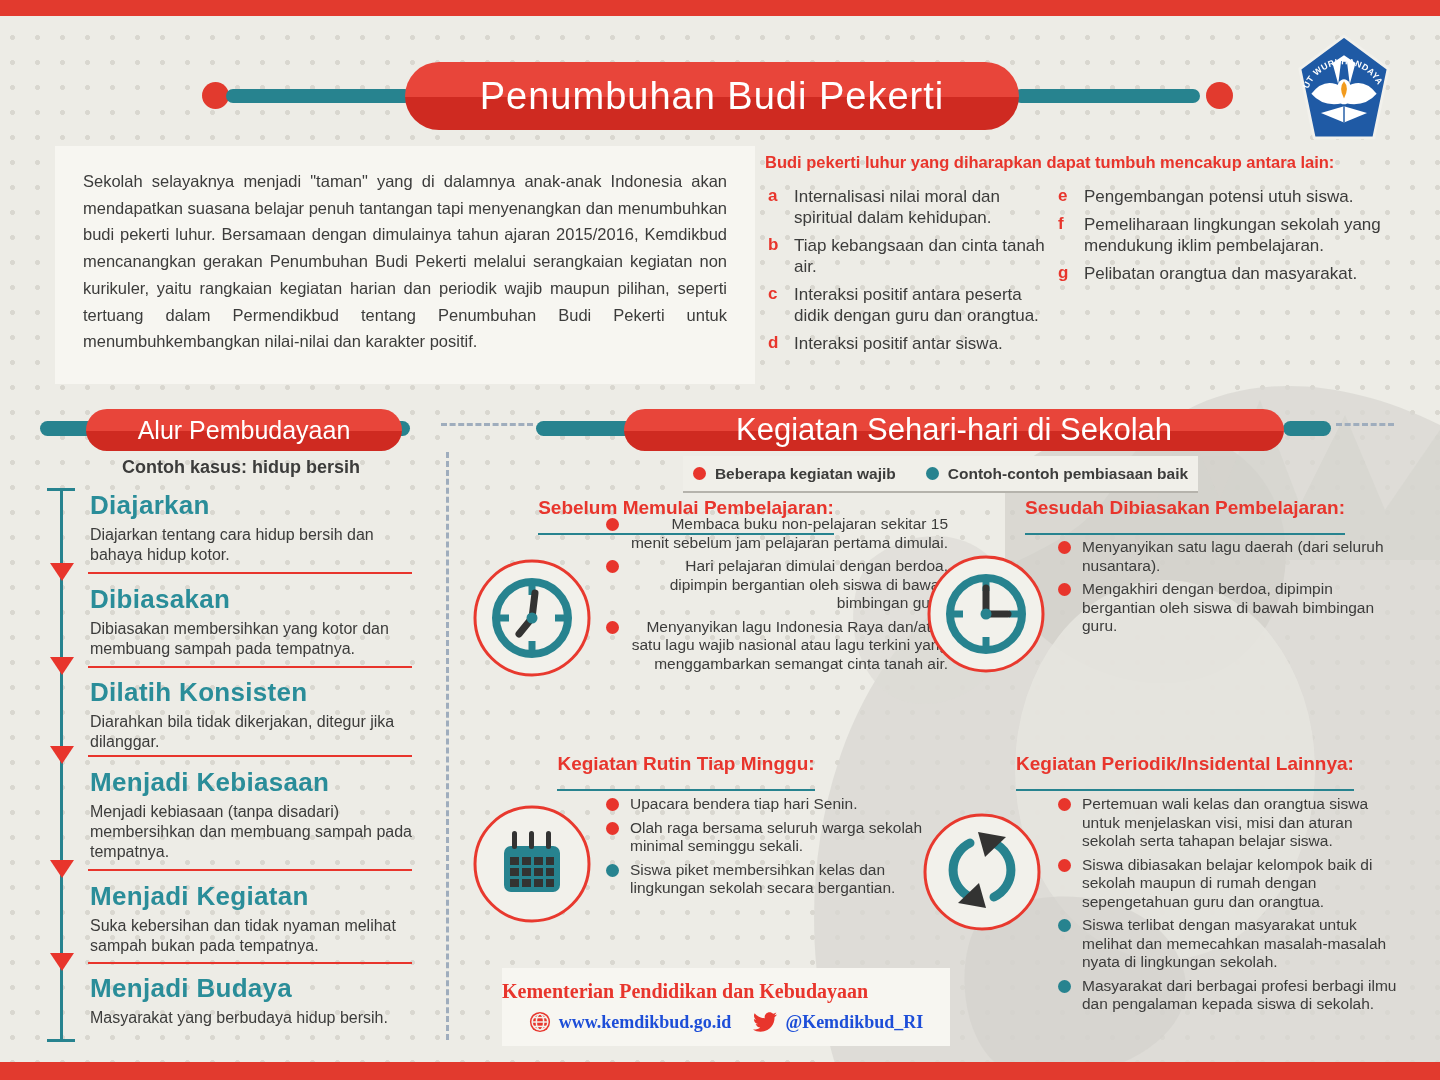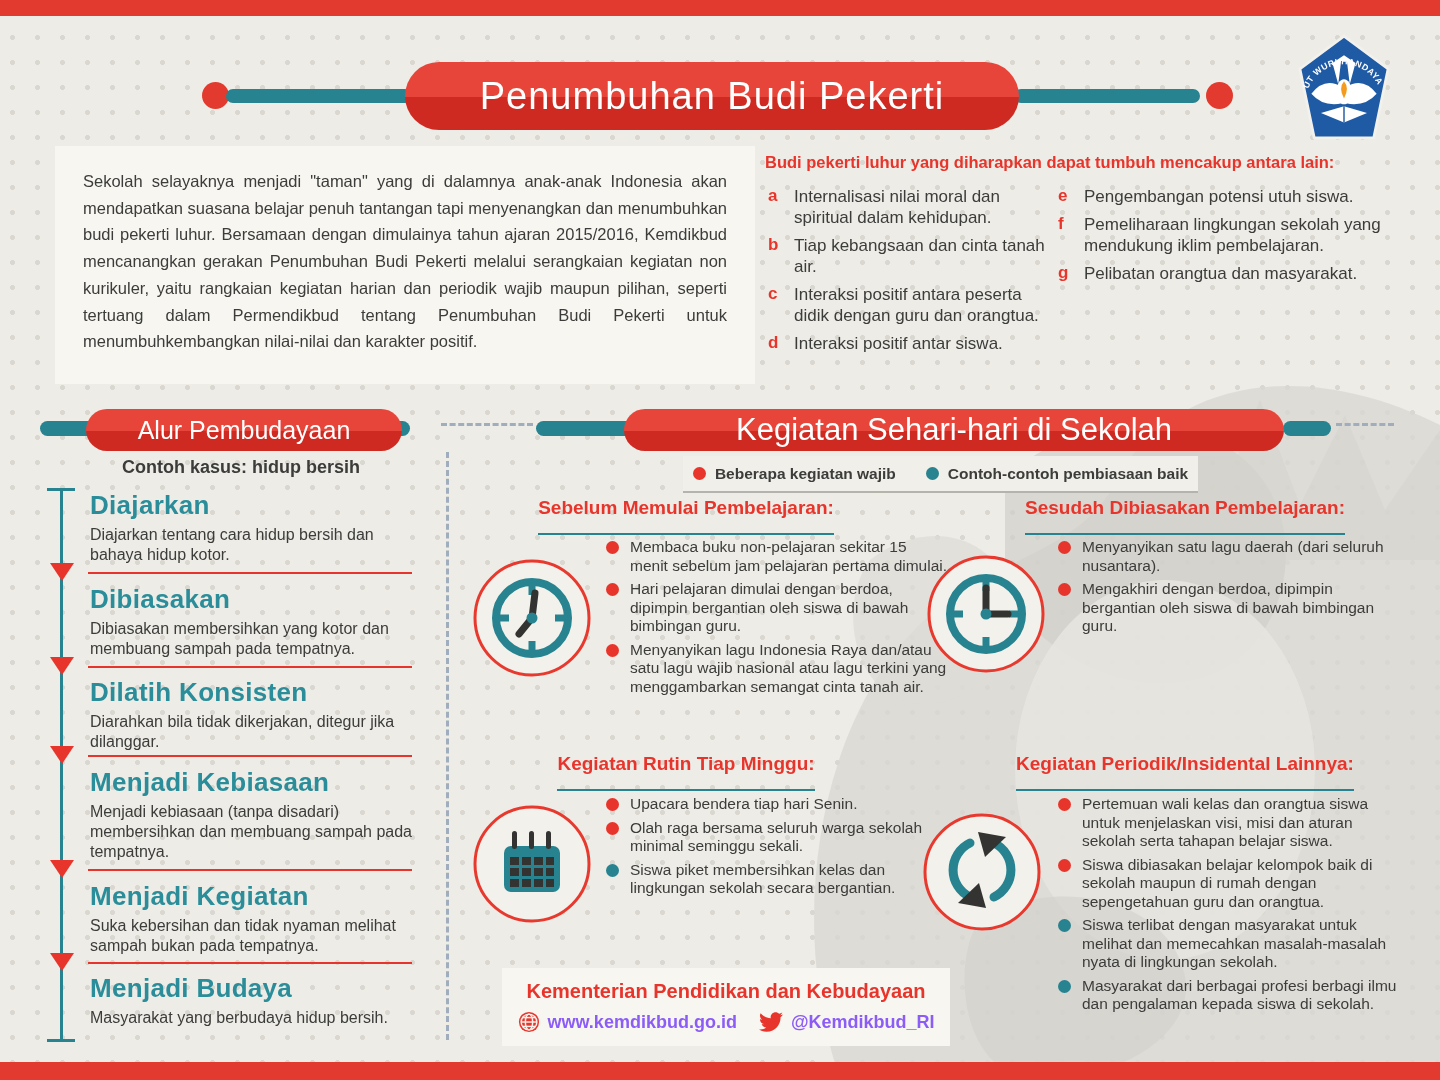--- a/index.html
+++ b/index.html
@@ -62,24 +62,24 @@
 
   
   .sec-h{position:absolute;text-align:center;font-size:19px;font-weight:bold;color:#e8352c;z-index:2;}
   .sec-h span{display:inline-block;border-bottom:2px solid #27838f;padding-bottom:14px;}
   .sec-icon{position:absolute;z-index:2;}
   .blist{position:absolute;z-index:2;list-style:none;margin:0;padding:0;}
   .blist li{position:relative;padding-left:24px;margin-bottom:5px;font-size:15.5px;line-height:18.5px;color:#3c3c3b;}
   .blist .dot{position:absolute;left:0;top:3px;}
 
   
-  .footer-card{left:502px;top:968px;width:448px;height:78px;background:#f7f6f1;text-align:center;}
+  .footer-card{left:502px;top:968px;width:448px;height:78px;background:#f7f6f1;text-align:left;font-family:Liberation Serif, serif;}
   .footer-org{margin-top:12px;font-size:20px;font-weight:bold;color:#e8352c;}
   .footer-row{margin-top:7px;display:flex;align-items:center;justify-content:center;gap:22px;}
-  .footer-link{display:flex;align-items:center;gap:8px;font-size:18px;font-weight:bold;color:#8b5cf6;}
+  .footer-link{display:flex;align-items:center;gap:8px;font-size:18px;font-weight:bold;color:#1d4ed8;}
 
   .logo{left:1296px;top:34px;width:96px;height:108px;}
 </style>
 </head>
 <body>
 
 <div class="page">
 
   <svg class="bg-photo" width="1440" height="1080">
     <path d="M 840 1080 C 780 900 830 700 930 615 C 1010 548 1085 555 1125 465 C 1185 378 1310 360 1440 425 L 1440 1080 Z" fill="#d8d7d1" opacity="0.75"></path>
@@ -232,21 +232,21 @@
       <circle cx="60" cy="60" r="36" fill="none" stroke="#27838f" stroke-width="8"></circle>
       <line x1="60" y1="28" x2="60" y2="37" stroke="#27838f" stroke-width="7"></line>
       <line x1="92" y1="60" x2="83" y2="60" stroke="#27838f" stroke-width="7"></line>
       <line x1="60" y1="92" x2="60" y2="83" stroke="#27838f" stroke-width="7"></line>
       <line x1="28" y1="60" x2="37" y2="60" stroke="#27838f" stroke-width="7"></line>
       <line x1="60" y1="60" x2="63" y2="35" stroke="#333332" stroke-width="7" stroke-linecap="round"></line>
       <line x1="60" y1="60" x2="47" y2="76" stroke="#333332" stroke-width="7" stroke-linecap="round"></line>
       <circle cx="60" cy="60" r="5.5" fill="#27838f"></circle>
     </svg>
   </div>
-  <ul class="blist" style="left:606px;top:538px;width:342px;">
+  <ul class="blist" style="left:606px;top:515px;width:342px;text-align:right;">
     <li><span class="dot dot-wajib"></span><span>Membaca buku non-pelajaran sekitar 15 menit sebelum jam pelajaran pertama dimulai.</span></li>
     <li><span class="dot dot-wajib"></span><span>Hari pelajaran dimulai dengan berdoa, dipimpin bergantian oleh siswa di bawah bimbingan guru.</span></li>
     <li><span class="dot dot-wajib"></span><span>Menyanyikan lagu Indonesia Raya dan/atau satu lagu wajib nasional atau lagu terkini yang menggambarkan semangat cinta tanah air.</span></li>
   </ul>
 
   <div class="sec-h" style="left:950px;top:497px;width:470px;">
     <span>Sesudah Dibiasakan Pembelajaran:</span>
   </div>
   <div class="sec-icon" style="left:926px;top:554px;">
     <svg width="120" height="120" viewBox="0 0 120 120">

